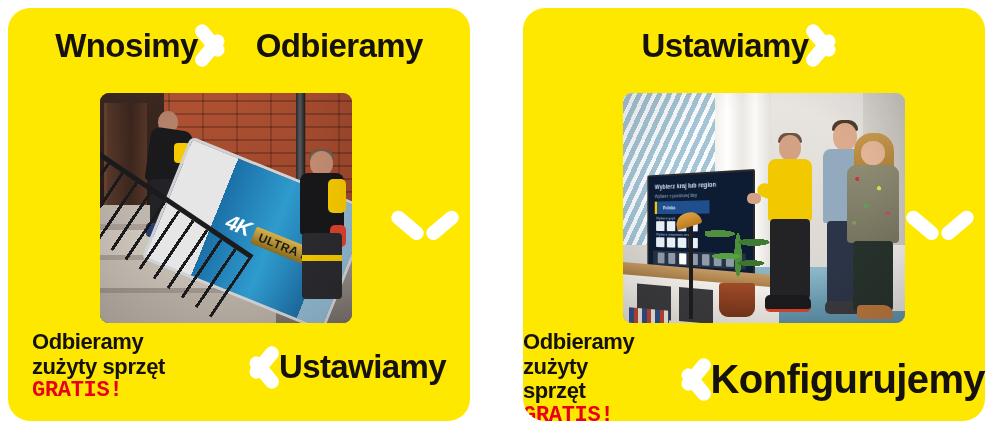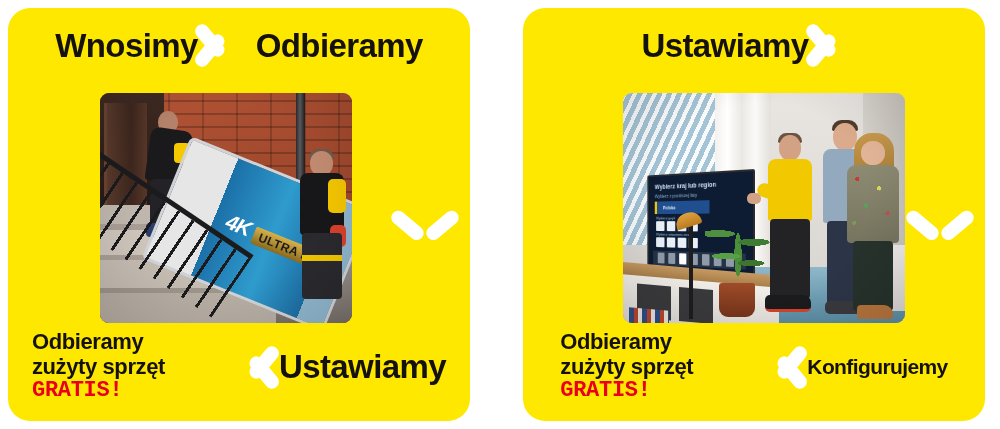--- a/index.html
+++ b/index.html
@@ -46,21 +46,21 @@
 
   .word {
     font-family: "Liberation Sans", sans-serif;
     font-weight: bold;
     color: #14110f;
     font-size: 33px;
     line-height: 1;
     letter-spacing: -0.6px;
     white-space: nowrap;
   }
-  .word-small { font-size: 21px; }
+  .word-small { font-size: 40px; }
 
   
   .chev {
     position: relative;
     display: inline-block;
     flex: 0 0 auto;
   }
   .chev i {
     position: absolute;
     display: block;

